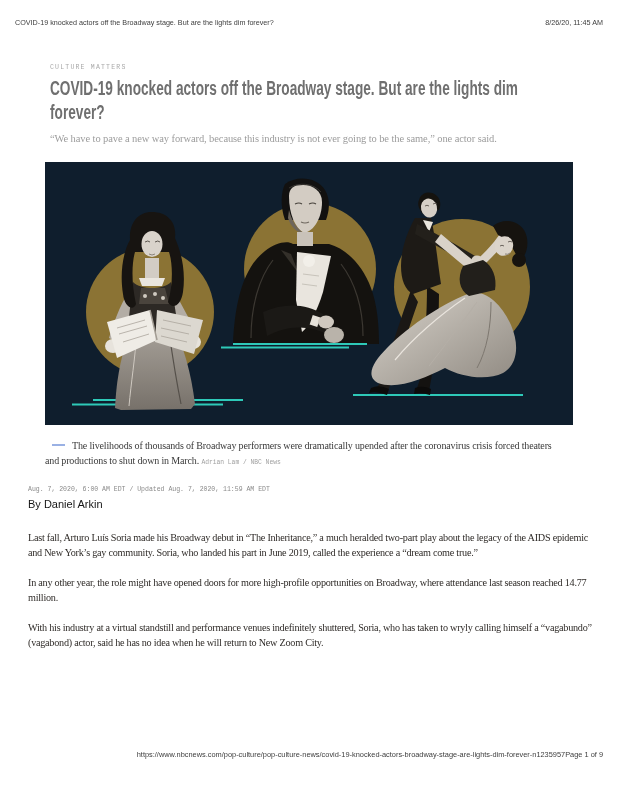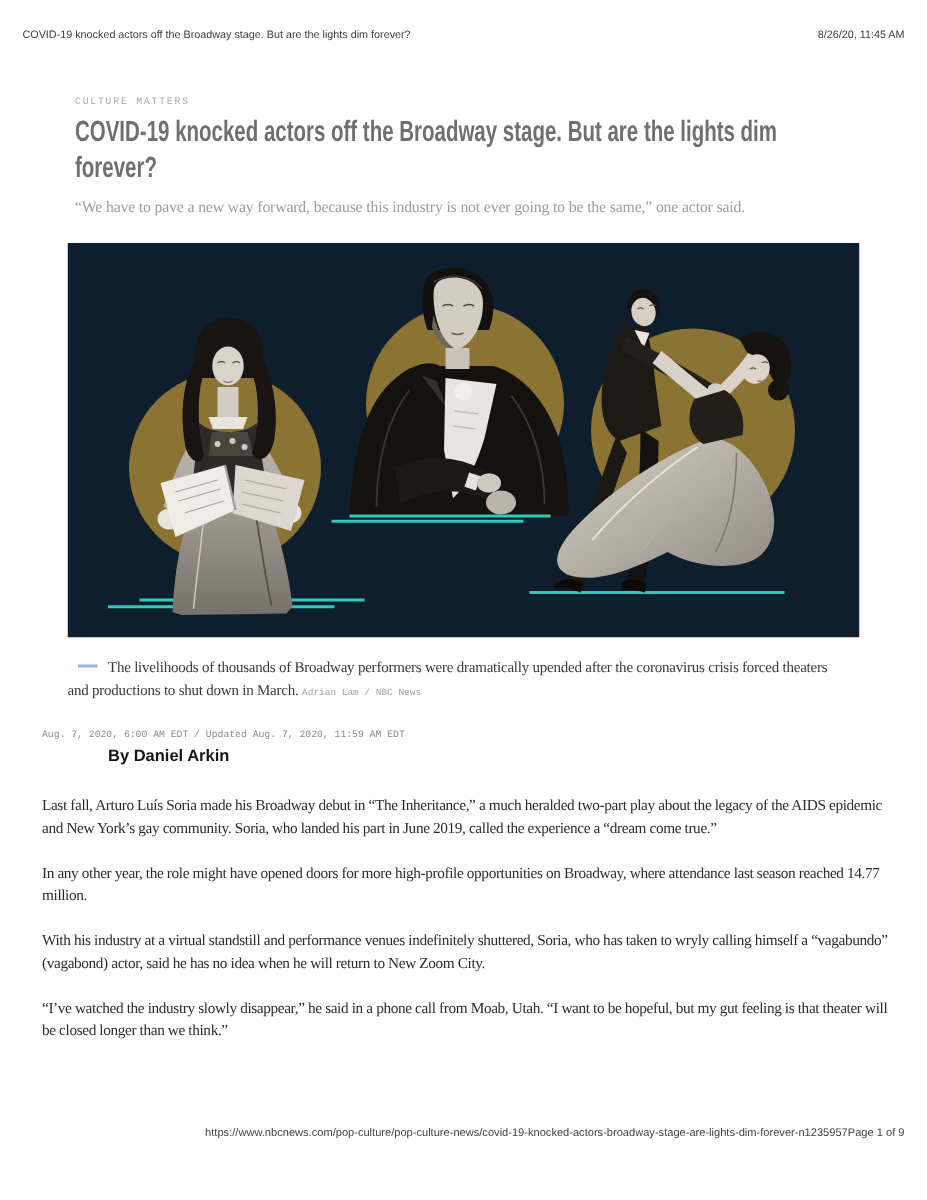--- a/index.html
+++ b/index.html
@@ -28,21 +28,21 @@
     font-size:10px;line-height:15px;color:#3a3a3a;letter-spacing:-0.15px;}
   .cap-dash{display:inline-block;width:13px;height:2px;background:var(--c-caption_dash,#9ab1e4);
     vertical-align:3px;margin-right:7px;margin-left:7px;}
   .credit{font-family:"Liberation Mono","DejaVu Sans Mono",monospace;font-size:6.3px;
     color:#a0a0a0;letter-spacing:0;}
 
   
   .article-body{position:absolute;top:486px;left:28px;width:566px;}
   .dateline{font-family:"Liberation Mono","DejaVu Sans Mono",monospace;font-size:6.5px;
     color:#8a8a8a;letter-spacing:0;}
-  .byline{margin-top:5px;font-size:11px;font-weight:bold;color:#161616;margin-left:44px;}
+  .byline{margin-top:5px;font-size:11px;font-weight:normal;color:#161616;}
   .paras{margin-top:20px;}
   .paras p{margin:0 0 15px 0;font-family:"Liberation Serif",serif;font-size:10.2px;
     line-height:15px;color:#2f2b28;letter-spacing:-0.25px;}
 </style>
 </head>
 <body>
 
 <div class="page">
 
   <div class="print-header">
@@ -179,21 +179,20 @@
     </figure>
   </div>
 
   <div class="article-body">
     <div class="dateline">Aug. 7, 2020, 6:00 AM EDT / Updated Aug. 7, 2020, 11:59 AM EDT</div>
     <div class="byline">By Daniel Arkin</div>
     <div class="paras">
       <p>Last fall, Arturo Luís Soria made his Broadway debut in “The Inheritance,” a much heralded two-part play about the legacy of the AIDS epidemic and New York’s gay community. Soria, who landed his part in June 2019, called the experience a “dream come true.”</p>
       <p>In any other year, the role might have opened doors for more high-profile opportunities on Broadway, where attendance last season reached 14.77 million.</p>
       <p>With his industry at a virtual standstill and performance venues indefinitely shuttered, Soria, who has taken to wryly calling himself a “vagabundo” (vagabond) actor, said he has no idea when he will return to New Zoom City.</p>
-      <p>“I’ve watched the industry slowly disappear,” he said in a phone call from Moab, Utah. “I want to be hopeful, but my gut feeling is that theater will be closed longer than we think.”</p>
     </div>
   </div>
 
   <div class="print-footer">
     <span>https://www.nbcnews.com/pop-culture/pop-culture-news/covid-19-knocked-actors-broadway-stage-are-lights-dim-forever-n1235957</span>
     <span>Page 1 of 9</span>
   </div>
 
 </div>
 

